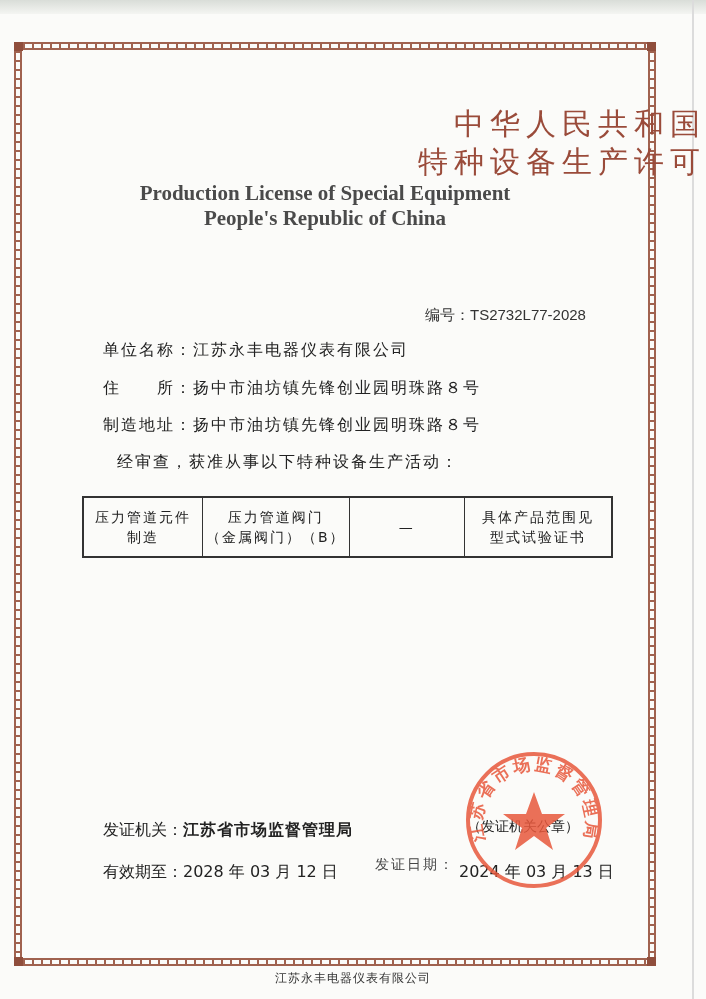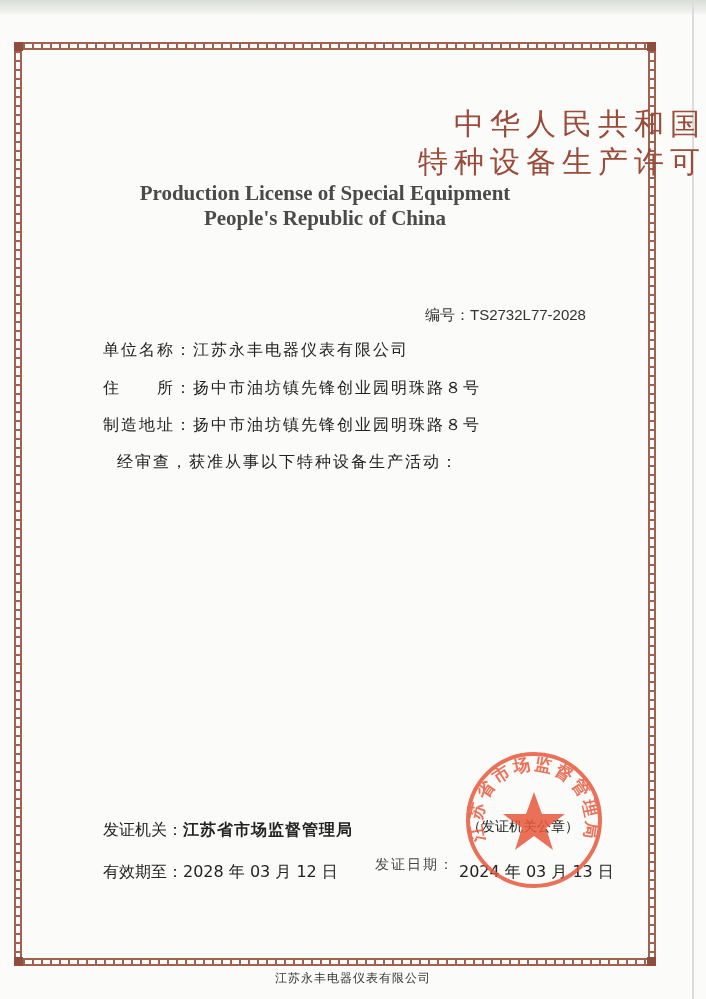--- a/index.html
+++ b/index.html
@@ -139,20 +139,35 @@
 <div class="intro">经审查，获准从事以下特种设备生产活动：</div>
 
 <table class="lic">
   <colgroup>
       <col style="width:120px">
       <col style="width:147px">
       <col style="width:116px">
       <col style="width:148px">
     </colgroup>
   <tbody>
+  <tr>
+    <td>
+      <div>压力管道元件</div>
+      <div>制造</div>
+    </td>
+    <td>
+      <div>压力管道阀门</div>
+      <div>（金属阀门）（B）</div>
+    </td>
+    <td>—</td>
+    <td>
+      <div>具体产品范围见</div>
+      <div>型式试验证书</div>
+    </td>
+  </tr>
 </tbody>
   </table>
 
 <div class="issuer">
   <span>发证机关：</span><span class="val">江苏省市场监督管理局</span>
 </div>
 <div class="stamp-note">（发证机关公章）</div>
 
 <div class="valid">
   <span>有效期至：</span><span>2028 年 03 月 12 日</span>

